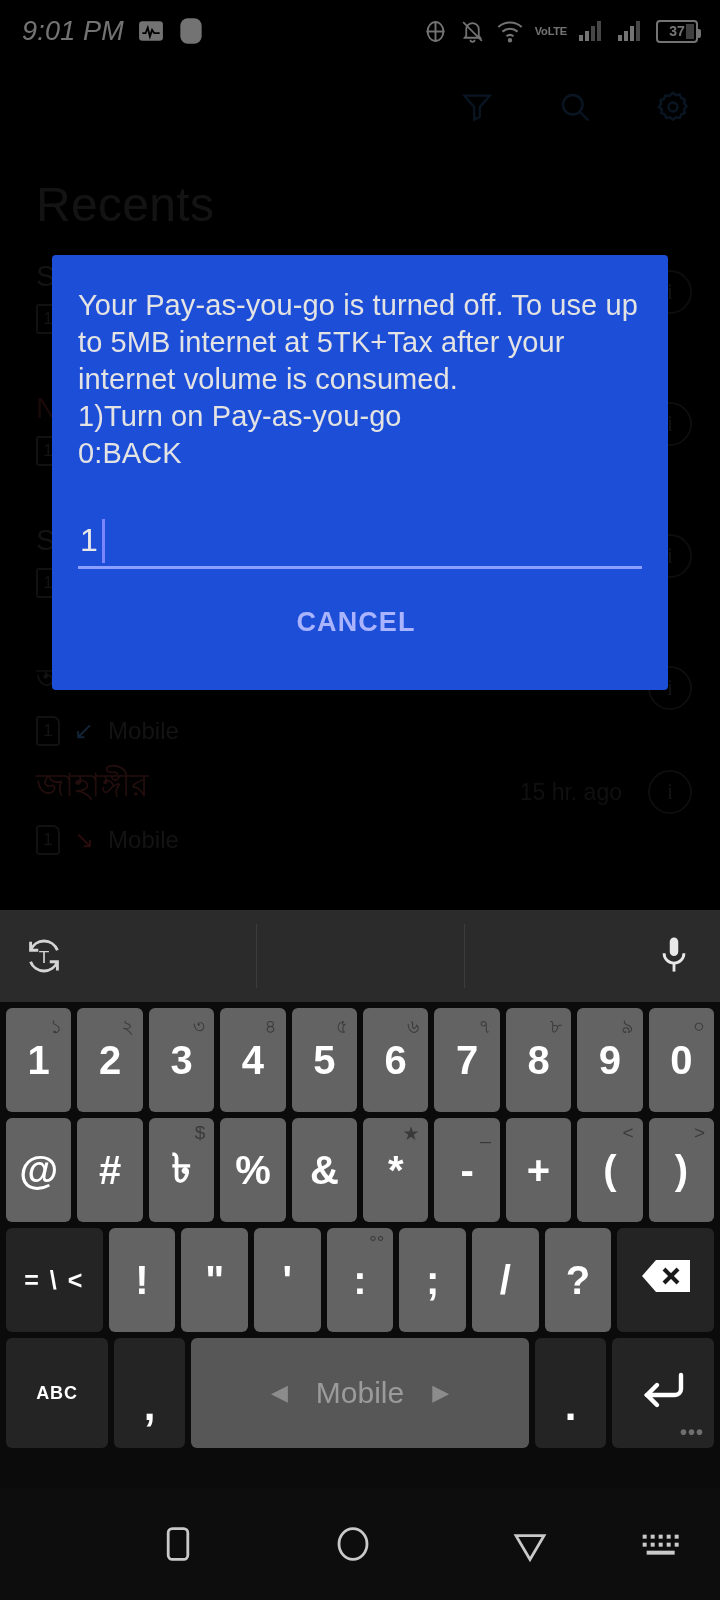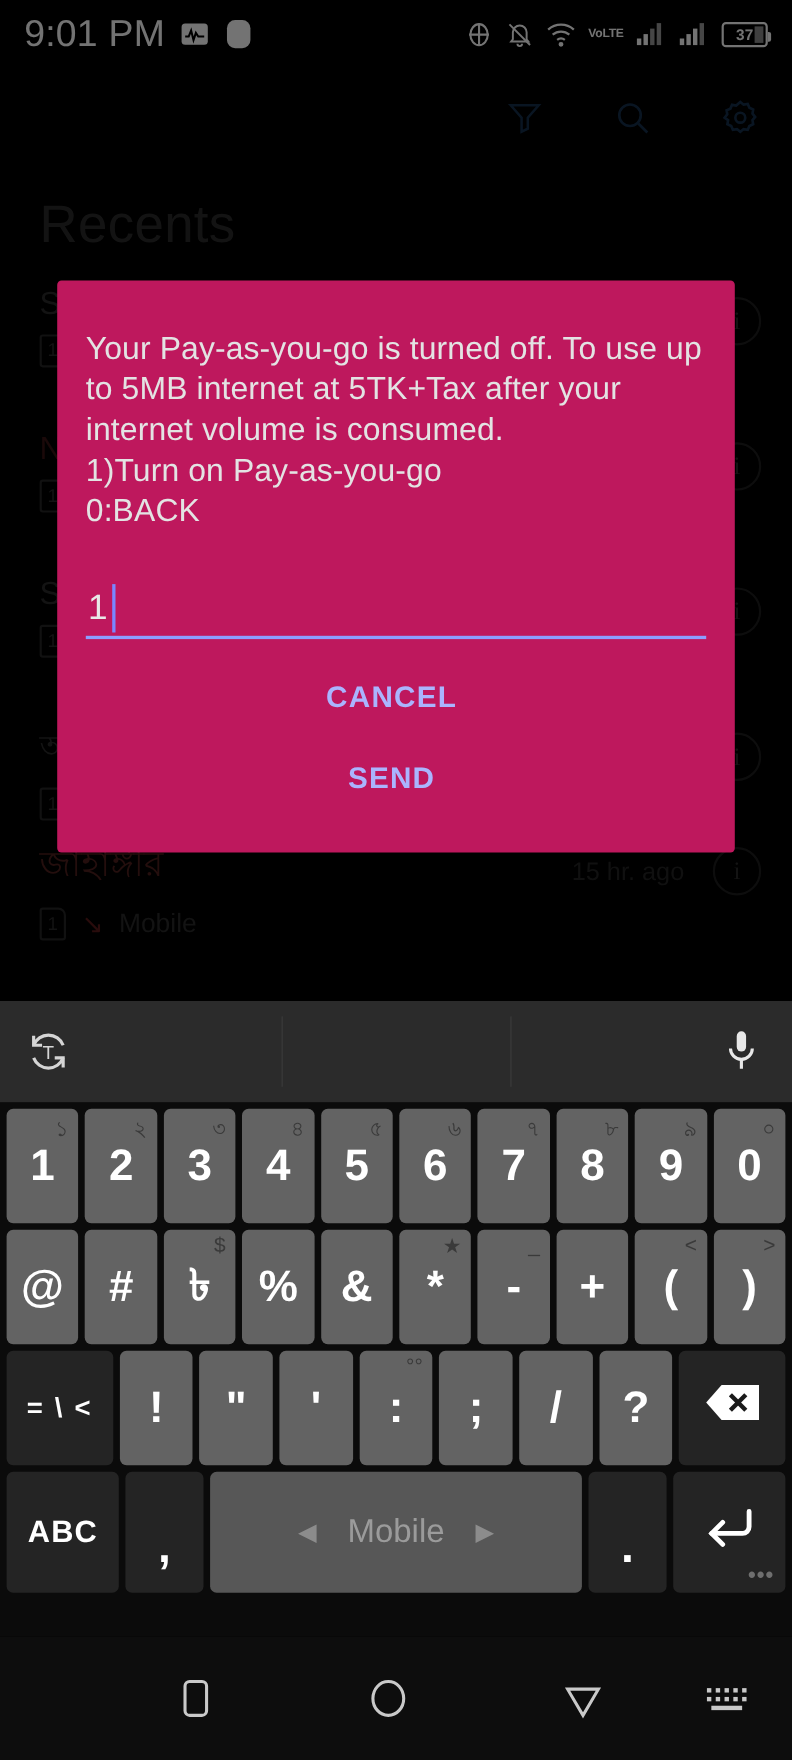--- a/index.html
+++ b/index.html
@@ -11,21 +11,21 @@
   }
   #screen { position: relative; width: 720px; height: 1600px; background: #000; }
 
   
   #statusbar {
     position: absolute; top: 0; left: 0; width: 720px; height: 62px;
     display: flex; align-items: center; padding: 0 22px;
     color: #fff; z-index: 5;
   }
   #status-left { display: flex; align-items: center; gap: 14px; }
-  #clock { font-size: 34px; font-weight: 500; letter-spacing: .2px; }
+  #clock { font-size: 27px; font-weight: 500; letter-spacing: .2px; font-style: italic; }
   .sb-ico { display: inline-flex; align-items: center; justify-content: center; }
   #status-right { margin-left: auto; display: flex; align-items: center; gap: 11px; }
   #volte { display: flex; flex-direction: row; align-items: center; line-height: .95;
            font-size: 11px; font-weight: 700; letter-spacing: -.2px; }
   #battery { display: flex; align-items: center; justify-content: center;
              border: 2px solid #fff; border-radius: 4px; width: 42px; height: 23px;
              font-size: 14px; font-weight: 700; position: relative; }
   #battery:after { content: ""; position: absolute; right: -5px; top: 7px;
                    width: 3px; height: 9px; background: #fff; border-radius: 0 2px 2px 0; }
   #battery .fillbar { position: absolute; right: 2px; top: 2px; bottom: 2px; width: 8px; background: #fff; opacity: .55; }
@@ -44,22 +44,22 @@
   .cr-meta { position: absolute; right: 0; top: 10px; display: flex; align-items: center; gap: 26px; }
   .cr-time { font-size: 23px; color: #242424; }
   .infocirc { width: 44px; height: 44px; border-radius: 50%; border: 2px solid #1e1e1e;
               display: flex; align-items: center; justify-content: center; color: #2a2a2a;
               font-size: 23px; font-family: "Liberation Serif", serif; }
 
   
   #scrim { position: absolute; top: 0; left: 0; width: 720px; height: 910px; background: rgba(0,0,0,.55); z-index: 9; }
   #dialog {
     position: absolute; left: 52px; top: 255px; width: 616px;
-    background: #be185d; border-radius: 4px; z-index: 10;
-    padding: 44px 26px 0 26px;
+    background: #1d4ed8; border-radius: 4px; z-index: 10;
+    padding: 32px 26px 0 26px;
   }
   #dialog-message { color: #e3e3e3; font-size: 29px; line-height: 1.28; white-space: pre-line; letter-spacing: .1px; }
   #input-wrap { margin-top: 30px; position: relative; height: 66px; }
   #input-value { position: absolute; left: 2px; bottom: 10px; color: #e8e8e8; font-size: 32px; }
   #caret { position: absolute; bottom: 6px; width: 3px; height: 44px; background: #7986ff; }
   #input-underline { position: absolute; left: 0; right: 0; bottom: 0; height: 3px; background: #8c9eff; }
   #dialog-actions { display: flex; justify-content: flex-end; align-items: center; gap: 18px;
                     padding: 26px 8px 40px 0; flex-direction: column; }
   .dlg-btn { color: #aab4fe; font-size: 27px; font-weight: 700; letter-spacing: 1.1px;
              padding: 12px 18px; background: none; border: none; font-family: inherit; cursor: pointer; }
@@ -80,21 +80,21 @@
          display: flex; align-items: center; justify-content: center;
          color: #fff; font-size: 40px; font-weight: 700; user-select: none; }
   .key.dark { background: #242424; }
   .key .sup { position: absolute; top: 4px; right: 9px; font-size: 19px; font-weight: 400; color: #3a3a3a; }
   .row3 .key { height: 104px; }
   .key.wide15 { flex: 1.45 1 0; }
   .key.space { flex: 4.8 1 0; background: #575757; color: #9b9b9b; font-size: 30px; font-weight: 400;
                gap: 28px; }
   .key.space .arrow { color: #8c8c8c; font-size: 22px; }
   .key.mod { font-size: 25px; letter-spacing: 2px; }
-  .key.abc { font-size: 28px; letter-spacing: 1px; }
+  .key.abc { font-size: 18px; letter-spacing: 1px; }
   .key.comma, .key.period { font-size: 42px; align-items: flex-end; padding-bottom: 18px; }
   .key .dots3 { position: absolute; bottom: 4px; right: 10px; font-size: 20px; color: #6f6f6f; letter-spacing: 1px; }
   .row4 .key { height: 110px; }
 
   
   #navbar { position: absolute; left: 0; top: 1488px; width: 720px; height: 112px; background: #0d0d0d;
             display: flex; align-items: center; z-index: 25; }
   .nav-item { display: flex; align-items: center; justify-content: center; }
   #nav-recents { position: absolute; left: 148px; width: 60px; height: 60px; top: 26px; }
   #nav-home { position: absolute; left: 323px; width: 60px; height: 60px; top: 26px; }
@@ -265,21 +265,20 @@
 0:BACK</div>
 
     <div id="input-wrap">
       <span id="input-value">1</span>
       <span id="caret" style="left: 24px;"></span>
       <span id="input-underline"></span>
     </div>
 
     <div id="dialog-actions">
       <button class="dlg-btn">CANCEL</button>
-      <button class="dlg-btn">SEND</button>
     </div>
   </div>
 
   <div id="keyboard">
 
     <div id="suggestbar">
       <span id="sb-ico-left">
         <svg width="46" height="46" viewBox="0 0 24 24" fill="none" stroke="#d5d5d5" stroke-width="1.5">
           <path d="M5 9a7.5 7.5 0 0 1 14 0"></path>
             <path d="M19 15a7.5 7.5 0 0 1-14 0"></path>

